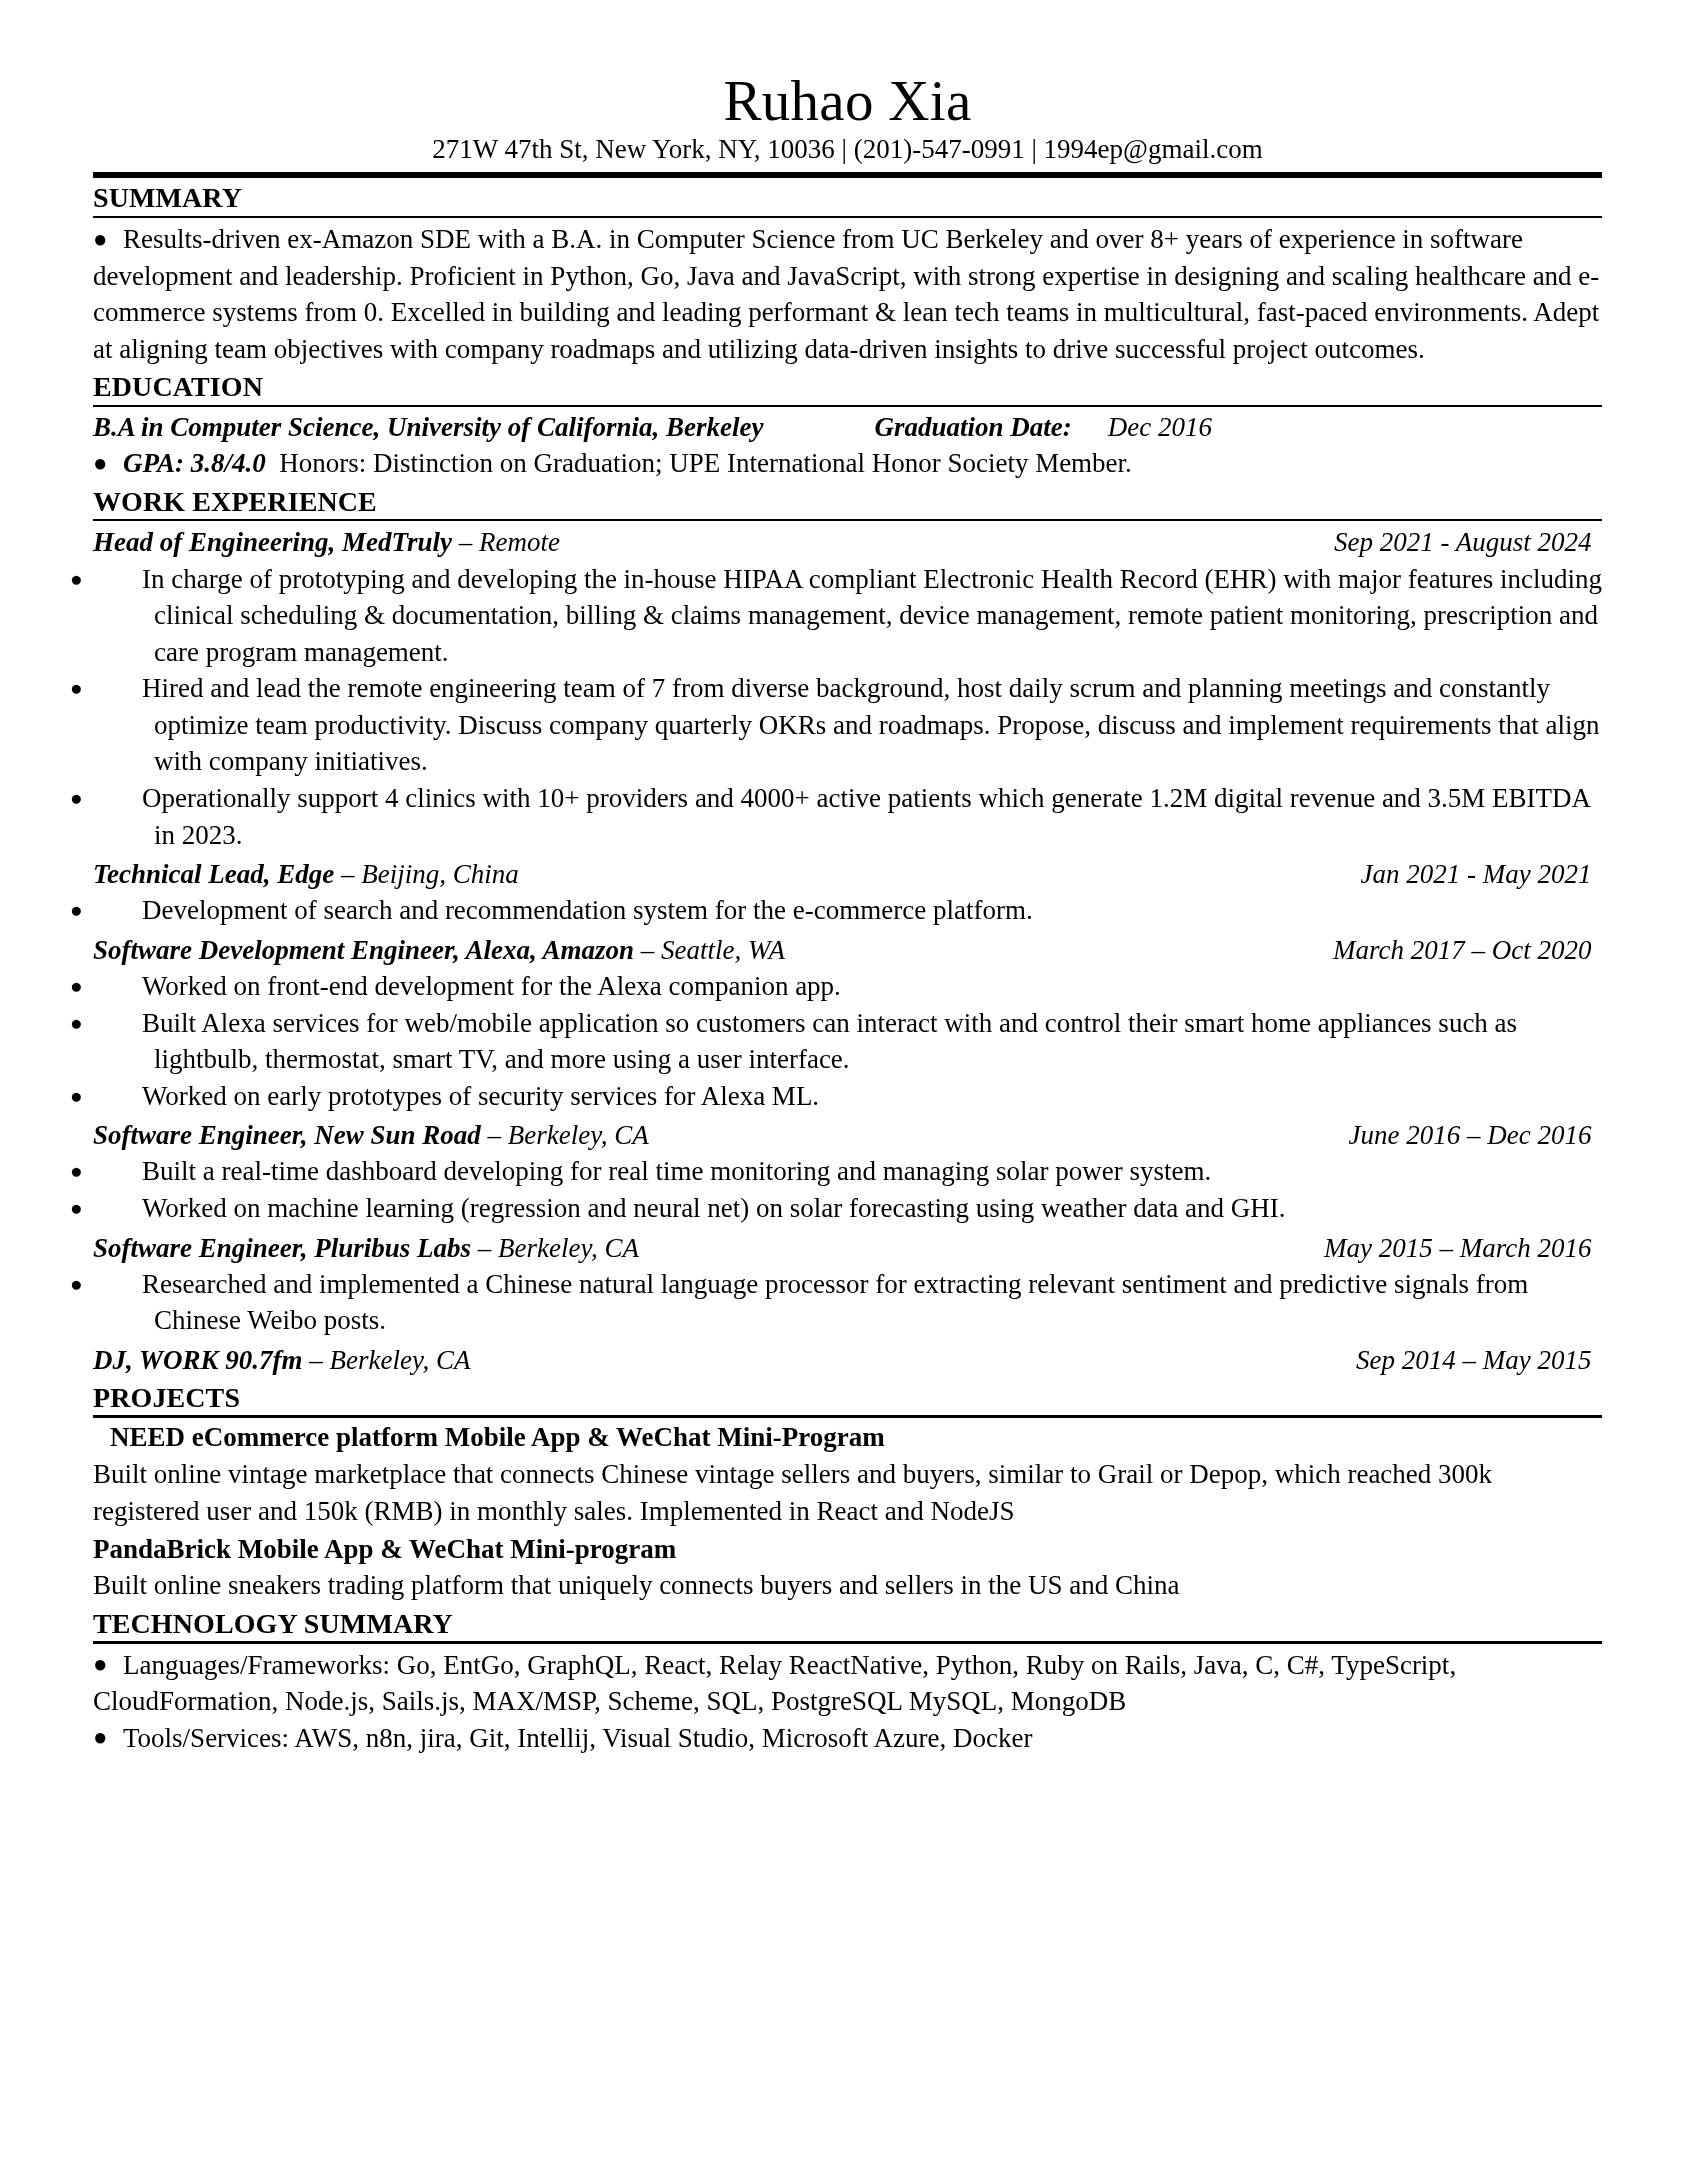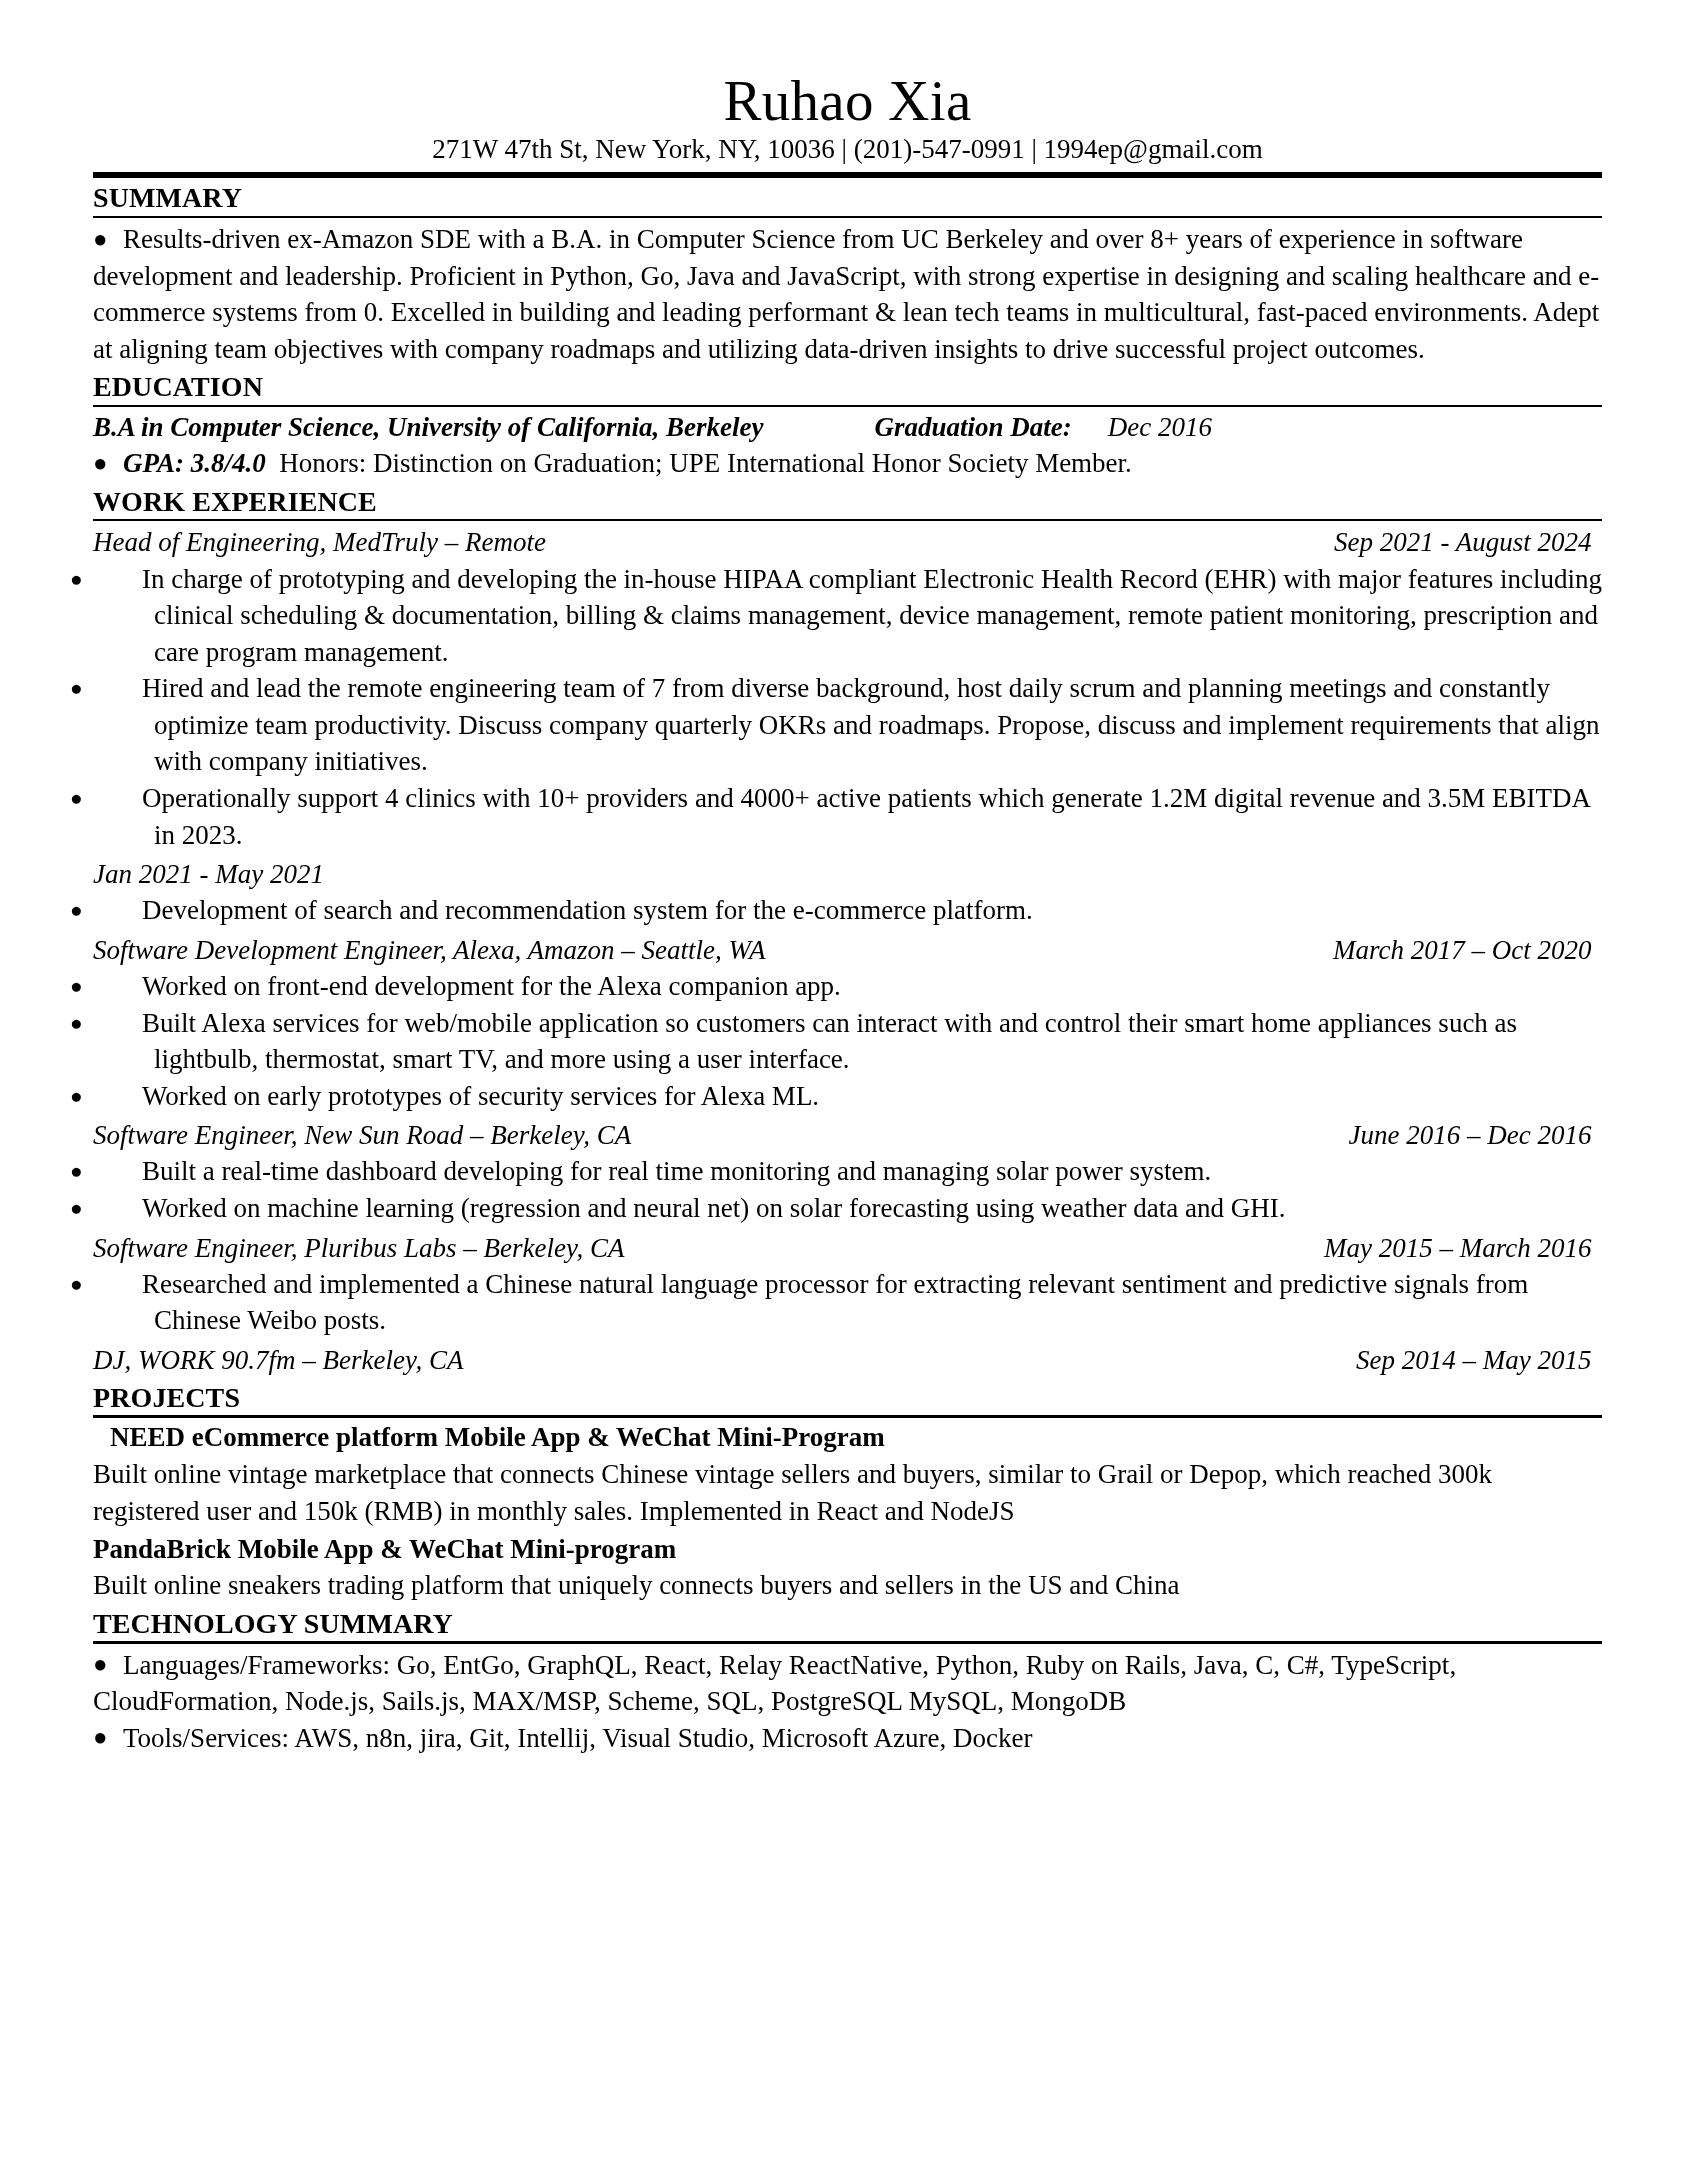--- a/index.html
+++ b/index.html
@@ -98,21 +98,21 @@
     margin: 4px 0 0 0;
   }
   .entry-left { white-space: nowrap; }
   .entry-right {
     font-style: italic;
     font-weight: 400;
     white-space: nowrap;
     padding-right: 10.6px;
   }
   .role {
-    font-weight: 400;
+    font-weight: 700;
     font-style: italic;
   }
   .place {
     font-weight: 400;
     font-style: italic;
   }
 
   
   .edu-row {
     display: flex;
@@ -190,20 +190,21 @@
     <div class="section-rule"></div>
     <div id="work-jobs">
         <div class="entry-row">
           <div class="entry-left"><span class="role">Head of Engineering, MedTruly</span><span class="place"> – Remote</span></div>
           <div class="entry-right">Sep 2021 -  August 2024</div>
         </div>
         <p class="hang-bullet"><span class="dot">●</span><span>In charge of prototyping and developing the in-house HIPAA compliant Electronic Health Record (EHR) with major features including clinical scheduling &amp; documentation, billing &amp; claims management, device management, remote patient monitoring, prescription and care program management.</span></p>
         <p class="hang-bullet"><span class="dot">●</span><span>Hired and lead the remote engineering team of 7 from diverse background, host daily scrum and planning meetings and constantly optimize team productivity. Discuss company quarterly OKRs and roadmaps. Propose, discuss and implement requirements that align with company initiatives.</span></p>
         <p class="hang-bullet"><span class="dot">●</span><span>Operationally support 4 clinics with 10+ providers and 4000+ active patients which generate 1.2M digital revenue and 3.5M EBITDA in 2023.</span></p>
         <div class="entry-row">
+          <div class="entry-left"><span class="role">Technical Lead, Edge</span><span class="place"> – Beijing, China</span></div>
           <div class="entry-right">Jan 2021 -  May 2021</div>
         </div>
         <p class="hang-bullet"><span class="dot">●</span><span>Development of search and recommendation system for the e-commerce platform.</span></p>
         <div class="entry-row">
           <div class="entry-left"><span class="role">Software Development Engineer, Alexa, Amazon</span><span class="place"> – Seattle, WA</span></div>
           <div class="entry-right">March 2017 – Oct 2020</div>
         </div>
         <p class="hang-bullet"><span class="dot">●</span><span>Worked on front-end development for the Alexa companion app.</span></p>
         <p class="hang-bullet"><span class="dot">●</span><span>Built Alexa services for web/mobile application so customers can interact with and control their smart home appliances such as lightbulb, thermostat, smart TV, and more using a user interface.</span></p>
         <p class="hang-bullet"><span class="dot">●</span><span>Worked on early prototypes of security services for Alexa ML.</span></p>

